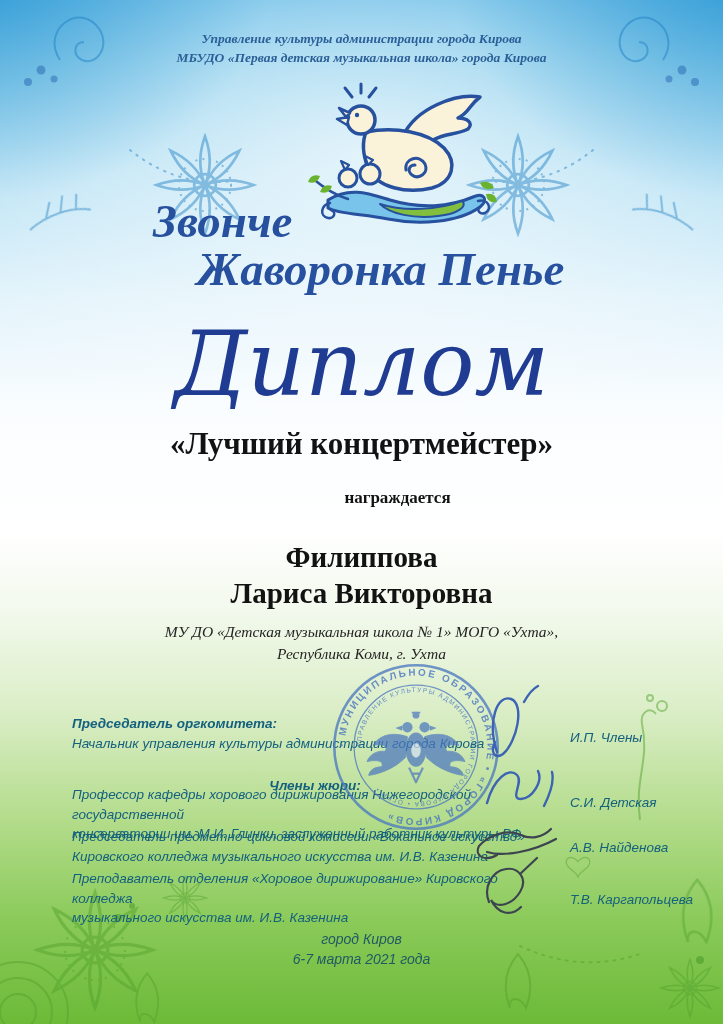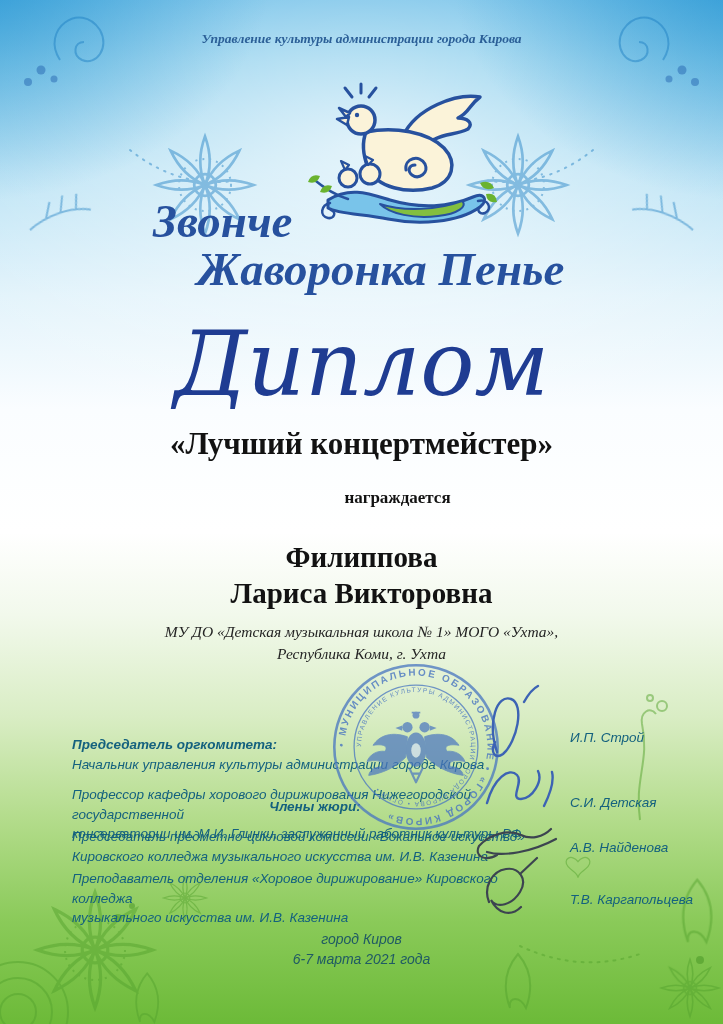--- a/index.html
+++ b/index.html
@@ -24,21 +24,21 @@
   .subtitle{top:274px;color:#2aa23c;font-weight:bold;font-style:italic;font-size:20px;}
   
   .dip-title{top:311px;color:#1f3c92;font-style:italic;font-size:90px;font-family:"DejaVu Serif",serif;}
   .nomination{top:426px;color:#121212;font-weight:bold;font-size:31px;}
   .awarded{top:488px;color:#121212;font-weight:bold;font-size:17px;padding-left:36px;}
   .recipient{top:539px;color:#121212;font-weight:bold;font-size:29px;line-height:36px;}
   .institution{top:621px;color:#242424;font-style:italic;font-size:15.5px;line-height:22px;}
   
   .jury,.jname{font-family:"Liberation Sans","DejaVu Sans",sans-serif;font-style:italic;color:#14617e;font-size:13.5px;line-height:19.5px;}
   .jury{left:72px;width:486px;z-index:2;}
-  .jh{font-weight:bold;margin-top:21px;}
+  .jh{font-weight:bold;}
   .jname{z-index:2;white-space:nowrap;}
   .footer{top:929px;color:#205a64;font-style:italic;font-size:14px;line-height:20px;font-family:"Liberation Sans","DejaVu Sans",sans-serif;z-index:2;}
   
   .bg-orn{left:0;top:0;z-index:0;pointer-events:none;}
   .txt{z-index:2;}
   .stamp{left:330px;top:661px;width:172px;height:172px;z-index:3;opacity:0.9;filter:blur(0.3px);pointer-events:none;}
   .sigs{left:0;top:0;z-index:4;pointer-events:none;}
 </style>
 </head>
 <body>
@@ -99,20 +99,21 @@
       <g fill="#3f8f1f" stroke="none" opacity="0.9">
         <circle cx="118" cy="918" r="4"></circle>
           <circle cx="132" cy="906" r="3"></circle>
           <circle cx="700" cy="960" r="4"></circle>
       </g>
     </g>
   </svg>
 
   <div class="abs ctr hdr txt">
     <div>Управление культуры администрации города Кирова</div>
+    <div>МБУДО «Первая детская музыкальная школа» города Кирова</div>
   </div>
 
   <svg class="abs txt" style="left:308px;top:82px;" width="190" height="152" viewBox="0 0 190 152">
     <g stroke="#27519e" stroke-linecap="round" stroke-linejoin="round" fill="none">
 
       <path d="M44,15 l-7,-9 M53,11 l0,-9 M61,15 l7,-9" stroke-width="3"></path>
 
       <path d="M95,54 C108,26 148,11 172,15 C160,24 162,30 150,36 C159,36 166,41 160,47 C148,53 139,51 127,57 C116,62 103,62 95,54 Z" fill="#fbf3d9" stroke-width="3.5"></path>
 
       <path d="M58,50 C86,44 120,50 136,66 C150,81 145,100 124,106 C99,112 69,106 60,86 C55,73 54,60 58,50 Z" fill="#fbf3d9" stroke-width="3.5"></path>
@@ -151,21 +152,21 @@
   </div>
   <div class="abs ctr institution txt">
     <div>МУ ДО «Детская музыкальная школа № 1» МОГО «Ухта»,</div>
     <div>Республика Коми, г. Ухта</div>
   </div>
 
   <div class="abs jury" style="top:714px;">
     <div class="jh">Председатель оргкомитета:</div>
     <div>Начальник управления культуры администрации города Кирова</div>
   </div>
-  <div class="abs jname" style="left:570px;top:728px;">И.П. Строй</div>
+  <div class="abs jname" style="left:570px;top:728px;">И.П. Члены</div>
 
   <div class="abs jury jh" style="top:776px;text-align:center;">Члены жюри:</div>
 
   <div class="abs jury" style="top:785px;">
     <div>Профессор кафедры хорового дирижирования Нижегородской государственной</div>
     <div>консерватории им. М.И. Глинки, заслуженный работник культуры РФ</div>
   </div>
   <div class="abs jname" style="left:570px;top:793px;">С.И. Детская</div>
 
   <div class="abs jury" style="top:827px;">

